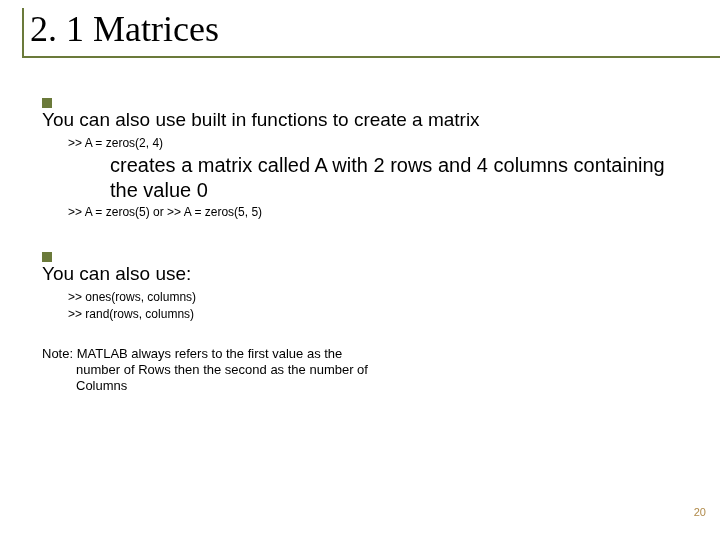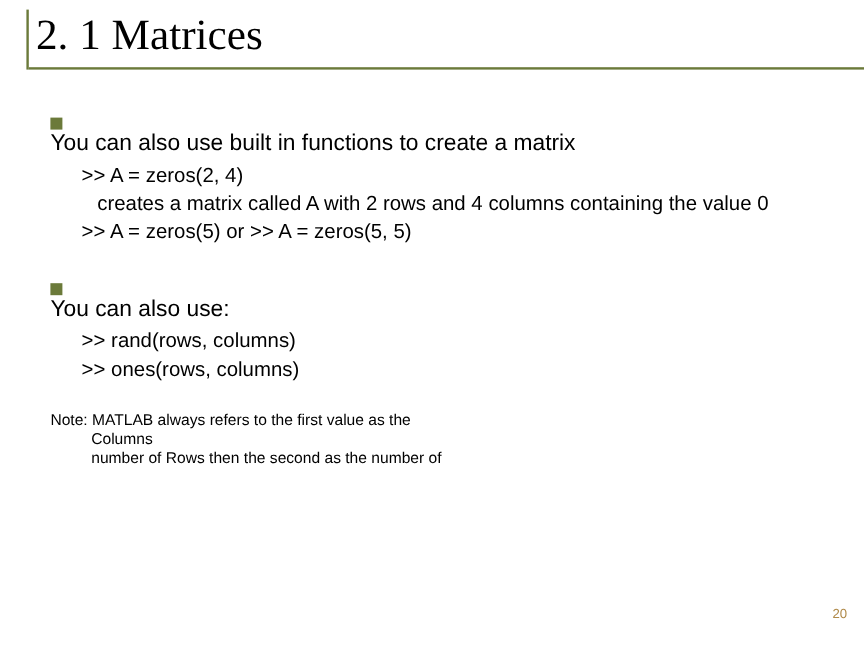--- a/index.html
+++ b/index.html
@@ -5,22 +5,22 @@
   * { margin: 0; padding: 0; box-sizing: border-box; }
   html, body { width: 720px; height: 540px; background: #fff; font-family: Arial, Helvetica, sans-serif; color: #000; }
   .slide { position: relative; width: 720px; height: 540px; padding: 8px 22px 0 22px; }
   .title-wrap { border-left: 2px solid #6b7a3a; padding-left: 6px; margin-bottom: 4px; }
   .title { font-family: "Times New Roman", Times, serif; font-size: 36px; font-weight: 400; padding-bottom: 6px; }
   .title-underline { border-bottom: 2px solid #6b7a3a; margin-left: -6px; margin-right: -140px; }
   .content { padding: 30px 10px 0 20px; font-size: 18px; line-height: 1.25; }
   .bullet-row { display: flex; align-items: flex-start; margin-bottom: 4px; flex-direction: column; }
   .sq { width: 10px; height: 10px; background: #6b7a3a; flex: 0 0 10px; margin-top: 6px; margin-right: 16px; }
   .bullet-text { font-size: 19px; }
-  .sub { margin-left: 26px; font-size: 17px; margin-bottom: 2px; }
-  .sub2 { margin-left: 39px; font-size: 17px; margin-bottom: 2px; }
+  .sub { margin-left: 26px; font-size: 12px; margin-bottom: 2px; }
+  .sub2 { margin-left: 68px; font-size: 20px; margin-bottom: 2px; }
   .block2 { margin-top: 26px; }
   .note { margin-top: 24px; margin-left: 0; font-size: 13px; padding-right: 40px; }
   .note-indent { margin-left: 34px; }
   .pagenum { position: absolute; bottom: 22px; right: 14px; font-size: 11px; color: #b08a4a; }
 </style>
 </head>
 <body>
 
 <div class="slide">
 
@@ -36,25 +36,25 @@
       <div class="bullet-text">You can also use built in functions to create a matrix</div>
     </div>
     <div class="sub">&gt;&gt; A = zeros(2, 4)</div>
     <div class="sub2">creates a matrix called A with 2 rows and 4 columns containing the value 0</div>
     <div class="sub">&gt;&gt; A = zeros(5) or &gt;&gt; A = zeros(5, 5)</div>
 
     <div class="bullet-row block2">
       <div class="sq"></div>
       <div class="bullet-text">You can also use:</div>
     </div>
+    <div class="sub">&gt;&gt; ones(rows, columns)</div>
     <div class="sub">&gt;&gt; rand(rows, columns)</div>
-    <div class="sub">&gt;&gt; ones(rows, columns)</div>
 
     <div class="note">
       <div>Note: MATLAB always refers to the first value as the</div>
+      <div class="note-indent">number of Rows then the second as the number of</div>
       <div class="note-indent">Columns</div>
-      <div class="note-indent">number of Rows then the second as the number of</div>
     </div>
 
   </div>
 
   <div class="pagenum">20</div>
 </div>
 
 </body></html>

